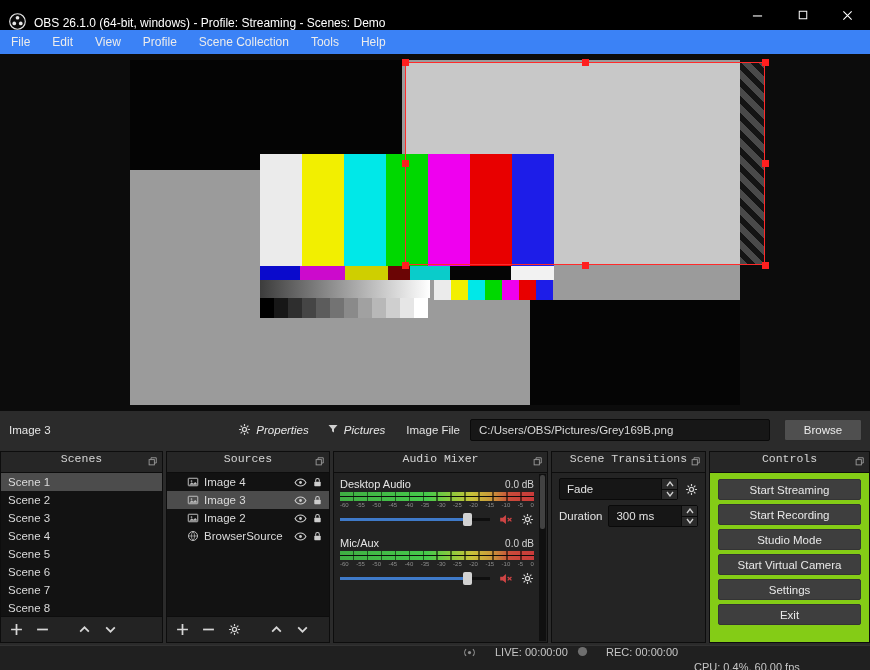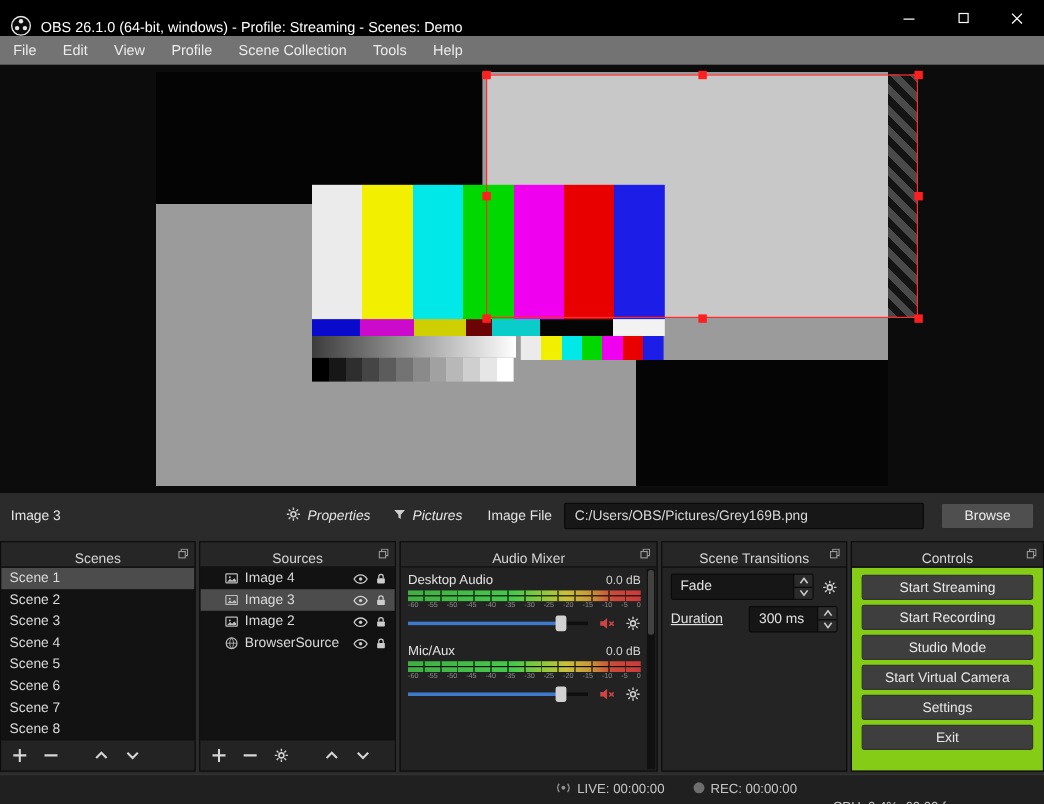--- a/index.html
+++ b/index.html
@@ -9,21 +9,21 @@
     background: #2b2b2b; color: #e0e0e0;
     font-family: "Liberation Sans", sans-serif; font-size: 12px;
   }
   
   .titlebar { position:absolute; top:0; left:0; right:0; height:30px; background:#000; display:flex; align-items:flex-end; }
   .titlebar .logo { margin-left:9px; display:flex; }
   .titlebar .title { margin-left:8px; color:#fff; font-size:12px; }
   .win-controls { margin-left:auto; display:flex; height:100%; }
   .win-btn { width:45px; height:100%; display:flex; align-items:center; justify-content:center; }
   
-  .menubar { position:absolute; top:30px; left:0; right:0; height:24px; background:#737373; display:flex; align-items:stretch; }
+  .menubar { position:absolute; top:30px; left:0; right:0; height:24px; background:#3b82f6; display:flex; align-items:stretch; }
   .menu-item { padding:0 11px; display:flex; align-items:center; color:#ececec; font-size:12px; }
   
   .preview { position:absolute; top:54px; left:0; width:870px; height:357px; background:#0c0c0c; }
   .preview > div { position:absolute; }
   .canvas-base { left:130px; top:6px; width:610px; height:345px; background:#9b9b9b; }
   .black-tl { left:130px; top:6px; width:272px; height:110px; background:#040404; }
   .img-gray { left:405px; top:8px; width:335px; height:203px; background:#c8c8c8; }
   .colorbars { left:260px; top:100px; width:294px; height:112px;
     background:linear-gradient(to right,#ebebeb 0 14.28%,#f2ef00 14.28% 28.57%,#00e8e8 28.57% 42.86%,#00d800 42.86% 57.14%,#ef00ef 57.14% 71.43%,#e80000 71.43% 85.71%,#1d1de8 85.71% 100%); }
   .castellation { left:260px; top:212px; width:294px; height:14px;
@@ -43,21 +43,21 @@
   .src-label { margin-left:9px; color:#e6e6e6; }
   .props-spacer { flex:1; }
   .flat-btn { display:flex; align-items:center; gap:5px; padding:3px 9px; color:#e6e6e6; border-radius:2px;font-style:italic; }
   .if-label { margin:0 10px 0 12px; color:#e2e2e2; }
   .path-field { width:300px; height:22px; line-height:20px; background:#171717; border:1px solid #0a0a0a; border-radius:2px; padding:0 8px; color:#d8d8d8; white-space:nowrap; overflow:hidden; }
   .browse-btn { width:78px; height:22px; margin:0 8px 0 14px; background:#4f4f4f; border:1px solid #2a2a2a; border-radius:2px; color:#ececec; font-size:11.5px; font-family:"Liberation Sans",sans-serif; }
   
   .docks { position:absolute; top:451px; left:0; width:870px; height:192px; display:flex; gap:3px; }
   .dock { background:#181818; border:1px solid #0d0d0d; display:flex; flex-direction:column; }
   .dock-scenes { width:163px; } .dock-sources { width:164px; } .dock-mixer { width:215px; } .dock-trans { width:155px; } .dock-controls { width:161px; }
-  .dock-header { height:21px; flex:0 0 21px; background:#262626; border-bottom:1px solid #0d0d0d; display:flex; align-items:flex-end; justify-content:center; font-size:11.5px; color:#d6d6d6; position:relative; }
+  .dock-header { height:21px; flex:0 0 21px; background:#262626; border-bottom:1px solid #0d0d0d; display:flex; align-items:flex-start; justify-content:center; font-size:11.5px; color:#d6d6d6; position:relative;font-family:Liberation Mono, monospace; }
   .dock-float { position:absolute; right:5px; top:5px; display:flex; }
   .dock-list { flex:1; background:#121212; overflow:hidden; }
   .list-item { height:18px; display:flex; align-items:center; padding-left:7px; font-size:11.5px; color:#dadada; }
   .list-item.selected, .src-item.selected { background:#4c4c4c; }
   .src-item { height:18px; display:flex; align-items:center; padding:0 6px 0 20px; font-size:11.5px; color:#dadada; gap:5px; }
   .src-item .spacer { flex:1; }
   .row-icon, .src-type { display:flex; align-items:center; }
   .dock-toolbar { height:26px; flex:0 0 26px; background:#232323; border-top:1px solid #0d0d0d; display:flex; align-items:center; padding:0 5px; gap:6px; }
   .tb-icon { width:20px; height:20px; display:flex; align-items:center; justify-content:center; }
   .tb-gap { width:10px; }
@@ -83,28 +83,28 @@
   .mixer-scrollbar { position:absolute; right:1px; top:1px; bottom:1px; width:7px; background:#101010; }
   .mixer-thumb { position:absolute; top:1px; left:1px; width:5px; height:54px; background:#424242; border-radius:2px; }
   
   .trans-content { flex:1; background:#242424; padding:5px 7px; }
   .trans-row { display:flex; align-items:center; margin-bottom:5px; }
   .combo, .spinbox { flex:1; height:22px; background:#161616; border:1px solid #0a0a0a; border-radius:2px; display:flex; align-items:stretch; font-size:11.5px; color:#e2e2e2; }
   .combo-text { flex:1; display:flex; align-items:center; padding-left:7px; }
   .spin-col { width:16px; border-left:1px solid #0a0a0a; display:flex; flex-direction:column; }
   .spin-btn { flex:1; display:flex; align-items:center; justify-content:center; background:#2b2b2b; }
   .spin-btn + .spin-btn { border-top:1px solid #0a0a0a; }
-  .dur-label { font-size:11.5px; margin-right:22px; color:#e2e2e2;text-decoration:underline; }
+  .dur-label { font-size:11.5px; margin-right:6px; color:#e2e2e2; }
   .flat-icon { margin-left:7px; display:flex; align-items:center; }
   
   .controls-content { flex:1; background:#84cc16; padding:6px 8px; }
   .ctl-btn { display:block; width:100%; height:21px; margin-bottom:4px; background:#3e3e3e; border:1px solid #343434; border-radius:2px; color:#e8e8e8; font-size:11.5px; font-family:"Liberation Sans",sans-serif; }
   
   .statusbar { position:absolute; left:0; top:645px; width:870px; height:25px; background:#202020; border-top:1px solid #323232; font-size:11px; color:#c6c6c6; }
-  .sb-item { position:absolute; top:0; height:100%; display:flex; align-items:center; gap:4px; }
+  .sb-item { position:absolute; top:0; height:100%; display:flex; gap:18px; }
 </style>
 </head>
 <body>
 
 <div class="window">
 
   <div class="titlebar">
     <span class="logo">
         <svg width="17" height="17" viewBox="0 0 24 24">
           <circle cx="12" cy="12" r="11" fill="#0a0a0a" stroke="#e8e8e8" stroke-width="1.6"></circle>

